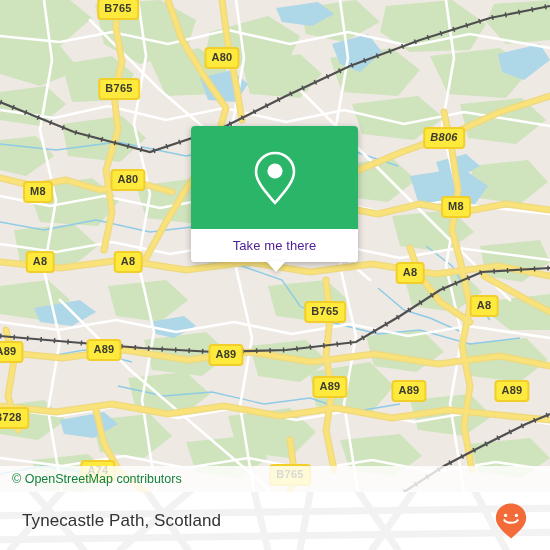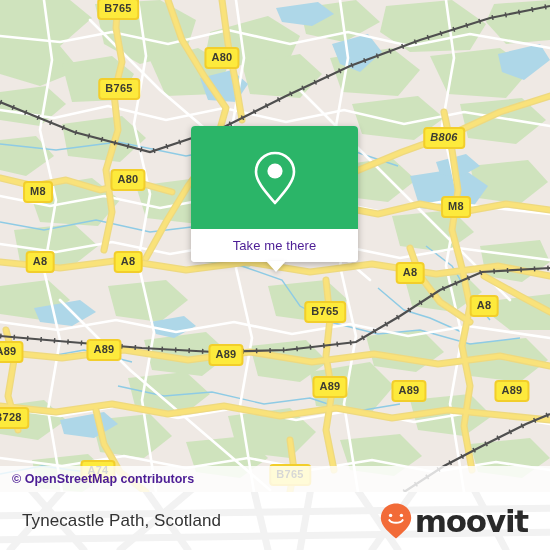--- a/index.html
+++ b/index.html
@@ -105,23 +105,22 @@
     width: 550px;
     height: 26px;
     background: rgba(255,255,255,0.80);
     display: flex;
     align-items: center;
     box-sizing: border-box;
     padding-left: 12px;
   }
   #attribution-text {
     font-size: 12.5px;
-    color: #4c1d95;
+    color: #15803d;
     font-family: "Liberation Sans", sans-serif;
-    font-weight: bold;
   }
 
   
   #footer {
     position: absolute;
     left: 0;
     top: 492px;
     width: 550px;
     height: 58px;
     background: #ffffff;
@@ -367,18 +366,17 @@
     </svg>
     <div id="footer-inner">
       <span id="footer-title">Tynecastle Path, Scotland</span>
       <span id="brand">
         <svg width="34" height="38" viewBox="0 0 34 38">
           <path d="M17 1.5 C8.4 1.5 1.8 8 1.8 16 C1.8 24.5 11 31 17 36.5 C23 31 32.2 24.5 32.2 16 C32.2 8 25.6 1.5 17 1.5 Z" fill="#f26b38"></path>
           <circle cx="11.6" cy="13.4" r="1.7" fill="#ffffff"></circle>
           <circle cx="22.4" cy="13.4" r="1.7" fill="#ffffff"></circle>
           <path d="M10.4 18.2 C12.6 21.6 21.4 21.6 23.6 18.2" fill="none" stroke="#ffffff" stroke-width="2.1" stroke-linecap="round"></path>
         </svg>
-        <span id="brand-wordmark">moovit</span>
       </span>
     </div>
   </div>
 
 </div>
 
 </body></html>

